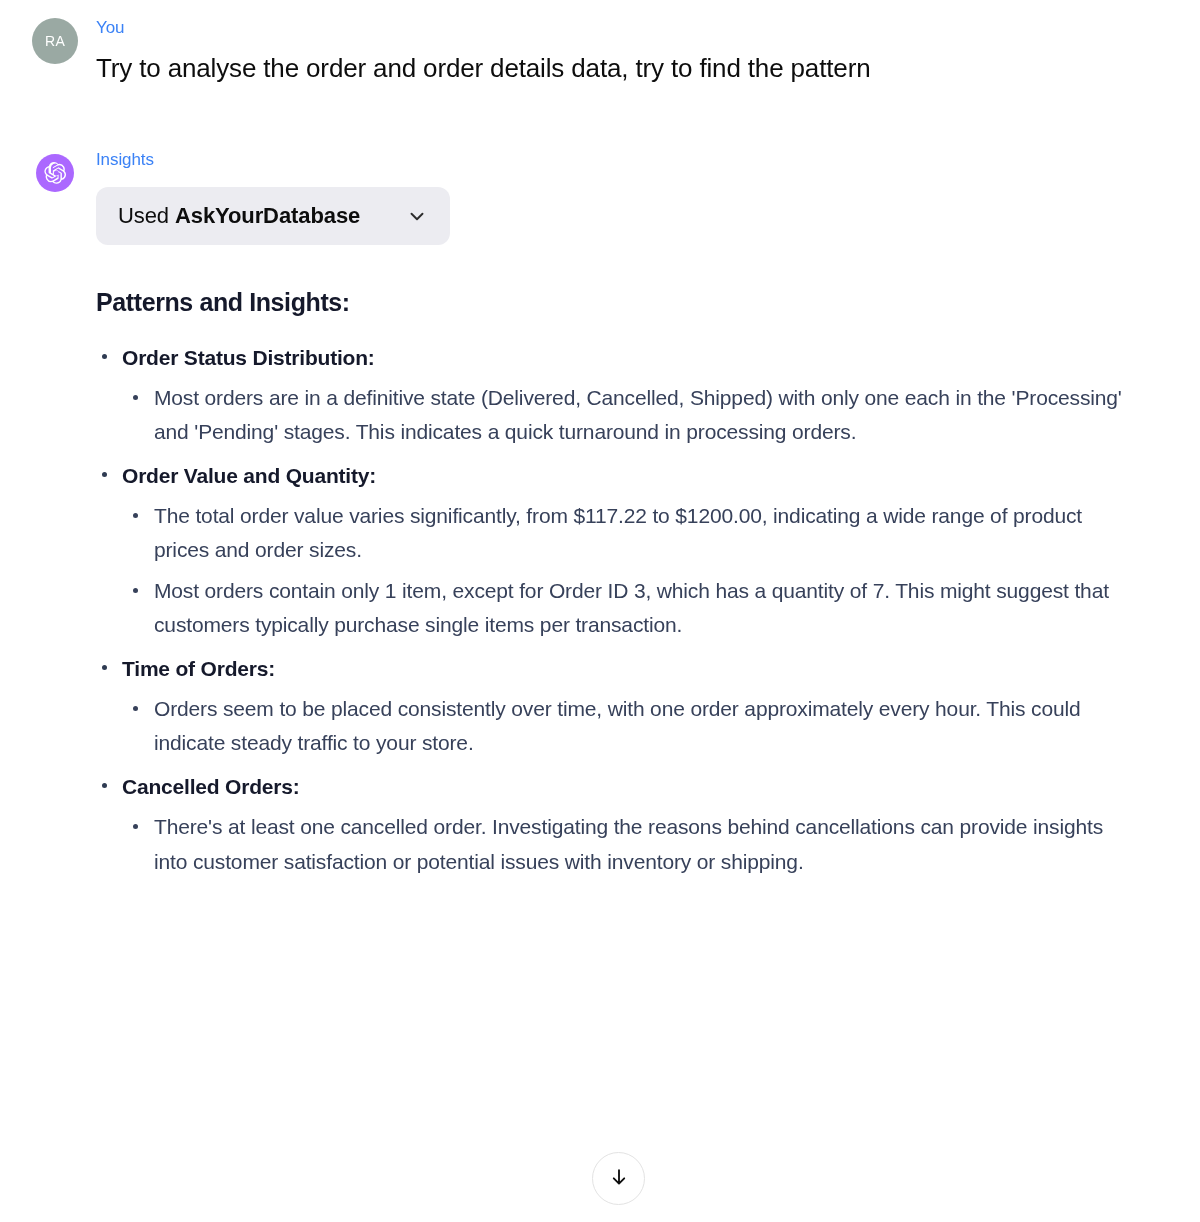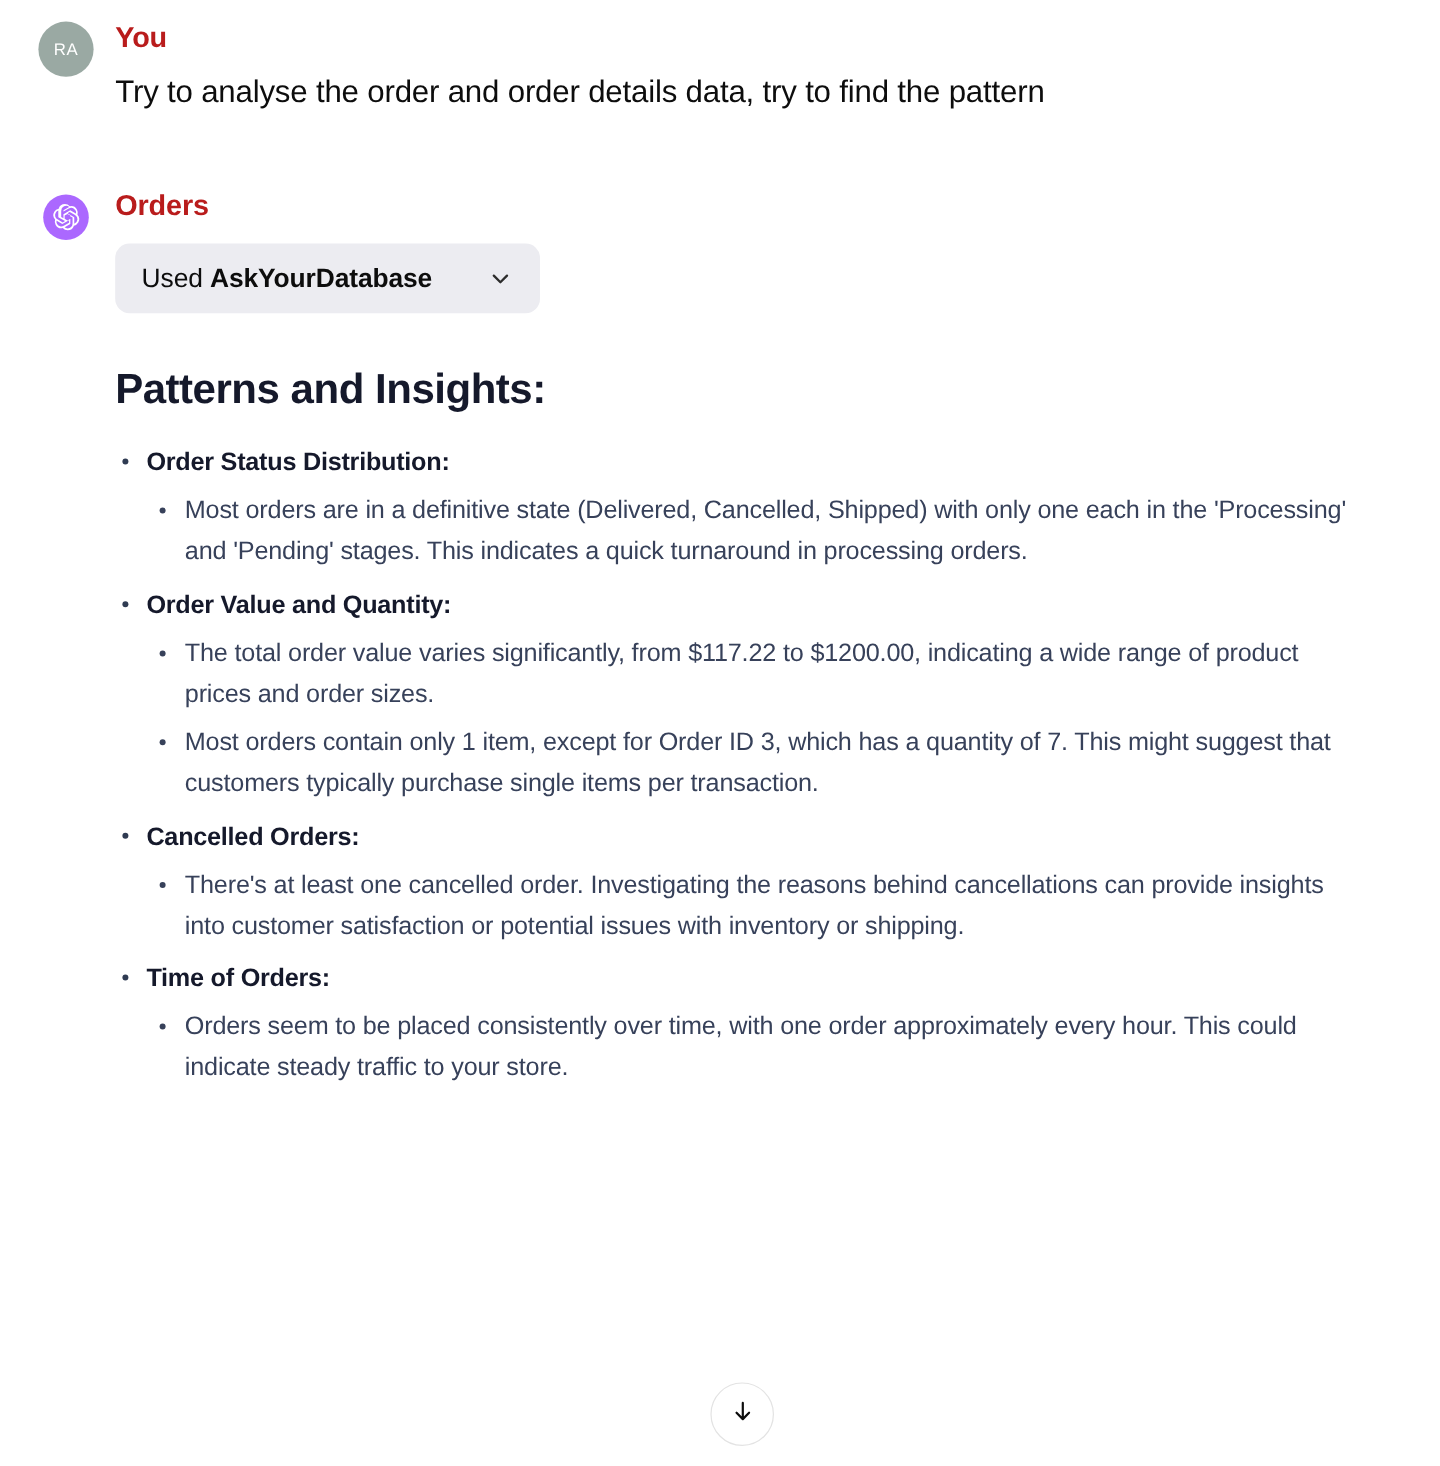--- a/index.html
+++ b/index.html
@@ -62,23 +62,23 @@
     justify-content: center;
   }
   .avatar-gpt svg { display: block; }
 
   .msg-body {
     margin-left: 96px;
     padding-right: 60px;
   }
 
   .author {
-    font-size: 24px;
-    font-weight: bold;
-    color: #b91c1c;
+    font-size: 17px;
+    font-weight: normal;
+    color: #3b82f6;
     line-height: 1.15;
     letter-spacing: -0.1px;
   }
 
   .user-text {
     font-size: 26px;
     color: #0d0d0d;
     line-height: 1.55;
     margin-top: 10px;
     letter-spacing: -0.15px;
@@ -117,21 +117,21 @@
     color: #2f3b52;
     font-size: 21px;
     line-height: 1.62;
     letter-spacing: -0.15px;
   }
   .md p {
     margin: 18px 0 0 0;
     color: #37415a;
   }
   .md h3 {
-    font-size: 35px;
+    font-size: 25px;
     font-weight: bold;
     color: #15192b;
     margin: 42px 0 0 0;
     letter-spacing: -0.4px;
     line-height: 1.25;
   }
 
   ul.lvl1 {
     list-style: none;
     margin: 22px 0 0 0;
@@ -222,21 +222,21 @@
   <div class="message msg-assistant" style="margin-top:62px;">
     <div class="avatar-wrap" style="top:4px;left:36px;">
       <div class="avatar-gpt">
         <svg width="24" height="24" viewBox="0 0 24 24" aria-hidden="true">
           <path fill="#ffffff" d="M21.55 10.01a5.42 5.42 0 0 0-.47-4.45 5.49 5.49 0 0 0-5.9-2.63A5.43 5.43 0 0 0 11.1 1.1a5.49 5.49 0 0 0-5.23 3.8 5.43 5.43 0 0 0-3.63 2.63 5.49 5.49 0 0 0 .68 6.44 5.42 5.42 0 0 0 .47 4.45 5.49 5.49 0 0 0 5.9 2.63 5.42 5.42 0 0 0 4.08 1.82 5.49 5.49 0 0 0 5.24-3.81 5.43 5.43 0 0 0 3.62-2.63 5.49 5.49 0 0 0-.68-6.42Zm-8.17 11.4a4.07 4.07 0 0 1-2.61-.94l.13-.07 4.34-2.5a.7.7 0 0 0 .36-.62v-6.12l1.83 1.06a.07.07 0 0 1 .04.05v5.07a4.09 4.09 0 0 1-4.09 4.07ZM4.59 17.66a4.07 4.07 0 0 1-.49-2.73l.13.08 4.34 2.5a.71.71 0 0 0 .71 0l5.3-3.06v2.12a.07.07 0 0 1-.03.05l-4.39 2.53a4.09 4.09 0 0 1-5.57-1.49ZM3.45 8.25a4.07 4.07 0 0 1 2.13-1.79v5.16a.69.69 0 0 0 .35.6l5.28 3.05-1.84 1.06a.07.07 0 0 1-.06 0L4.93 13.8a4.09 4.09 0 0 1-1.48-5.55Zm15.07 3.5-5.3-3.08L15.05 7.6a.07.07 0 0 1 .07 0l4.39 2.53a4.08 4.08 0 0 1-.62 7.36v-5.16a.7.7 0 0 0-.37-.59Zm1.83-2.75-.13-.08-4.33-2.52a.71.71 0 0 0-.72 0l-5.29 3.06V7.34a.07.07 0 0 1 .03-.06l4.39-2.53a4.08 4.08 0 0 1 6.06 4.23ZM9.88 12.78 8.05 11.73a.07.07 0 0 1-.04-.06V6.61a4.08 4.08 0 0 1 6.69-3.13l-.13.07-4.34 2.5a.7.7 0 0 0-.36.62l-.01 6.11Zm1-2.15L13.24 9.3l2.37 1.36v2.73l-2.36 1.36-2.37-1.36v-2.73Z"></path>
         </svg>
       </div>
     </div>
 
     <div class="msg-body">
-      <div class="author">Orders</div>
+      <div class="author">Insights</div>
 
       
       <div class="tool-card">
         <div class="tool-card-label">
           <span class="light">Used </span><b>AskYourDatabase</b>
         </div>
         <span class="chevron">
           <svg width="22" height="22" viewBox="0 0 24 24" fill="none" aria-hidden="true">
             <path d="M6 9.5 12 15.5 18 9.5" stroke="#2d2d2d" stroke-width="2.1" stroke-linecap="round" stroke-linejoin="round"></path>
           </svg>
@@ -258,30 +258,30 @@
 
           <li class="item1">
             <span class="item1-title">Order Value and Quantity:</span>
             <ul class="lvl2">
               <li class="item2">The total order value varies significantly, from $117.22 to $1200.00, indicating a wide range of product prices and order sizes.</li>
               <li class="item2">Most orders contain only 1 item, except for Order ID 3, which has a quantity of 7. This might suggest that customers typically purchase single items per transaction.</li>
             </ul>
           </li>
 
           <li class="item1">
+            <span class="item1-title">Time of Orders:</span>
+            <ul class="lvl2">
+              <li class="item2">Orders seem to be placed consistently over time, with one order approximately every hour. This could indicate steady traffic to your store.</li>
+            </ul>
+          </li>
+
+          <li class="item1">
             <span class="item1-title">Cancelled Orders:</span>
             <ul class="lvl2">
               <li class="item2">There's at least one cancelled order. Investigating the reasons behind cancellations can provide insights into customer satisfaction or potential issues with inventory or shipping.</li>
-            </ul>
-          </li>
-
-          <li class="item1">
-            <span class="item1-title">Time of Orders:</span>
-            <ul class="lvl2">
-              <li class="item2">Orders seem to be placed consistently over time, with one order approximately every hour. This could indicate steady traffic to your store.</li>
             </ul>
           </li>
 
         </ul>
       </div>
     </div>
   </div>
 </div>
 
 <div class="scroll-bottom-btn">

